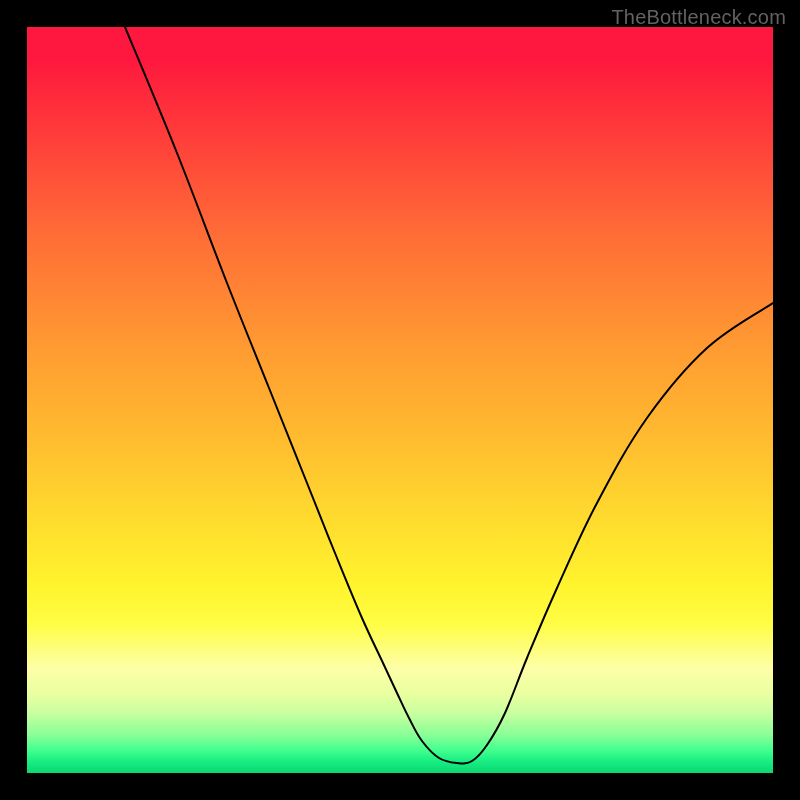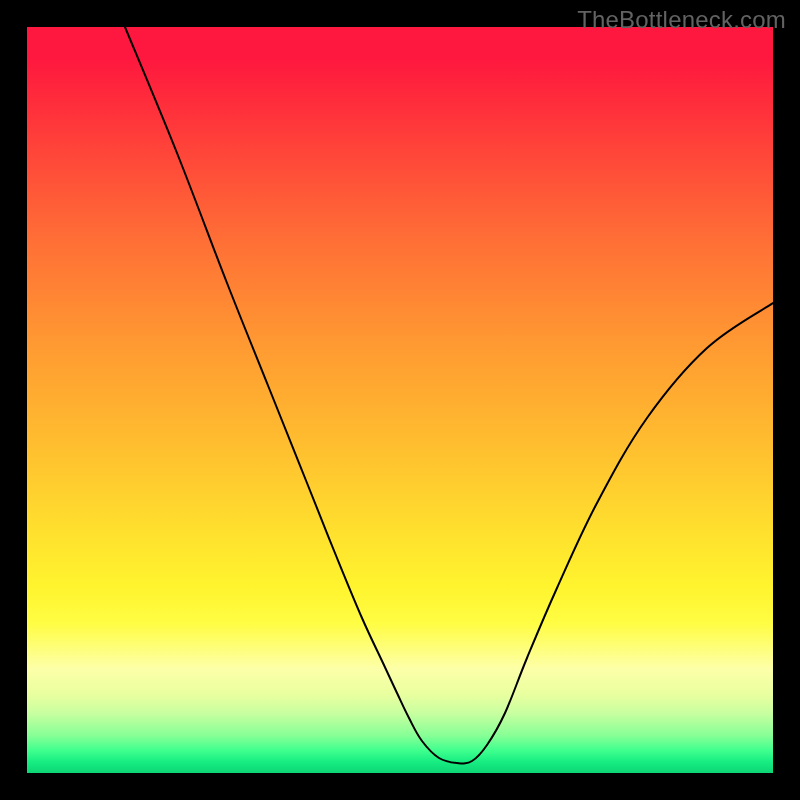--- a/index.html
+++ b/index.html
@@ -15,21 +15,21 @@
     position: relative;
     width: 800px;
     height: 800px;
     background: #000;
   }
   .watermark {
     position: absolute;
     top: 6px;
     right: 14px;
     color: #626262;
-    font-size: 24px;
+    font-size: 20px;
     font-weight: 500;
     letter-spacing: 0.2px;
     z-index: 10;
   }
   .plot {
     position: absolute;
     left: 27px;
     top: 27px;
     width: 746px;
     height: 746px;

